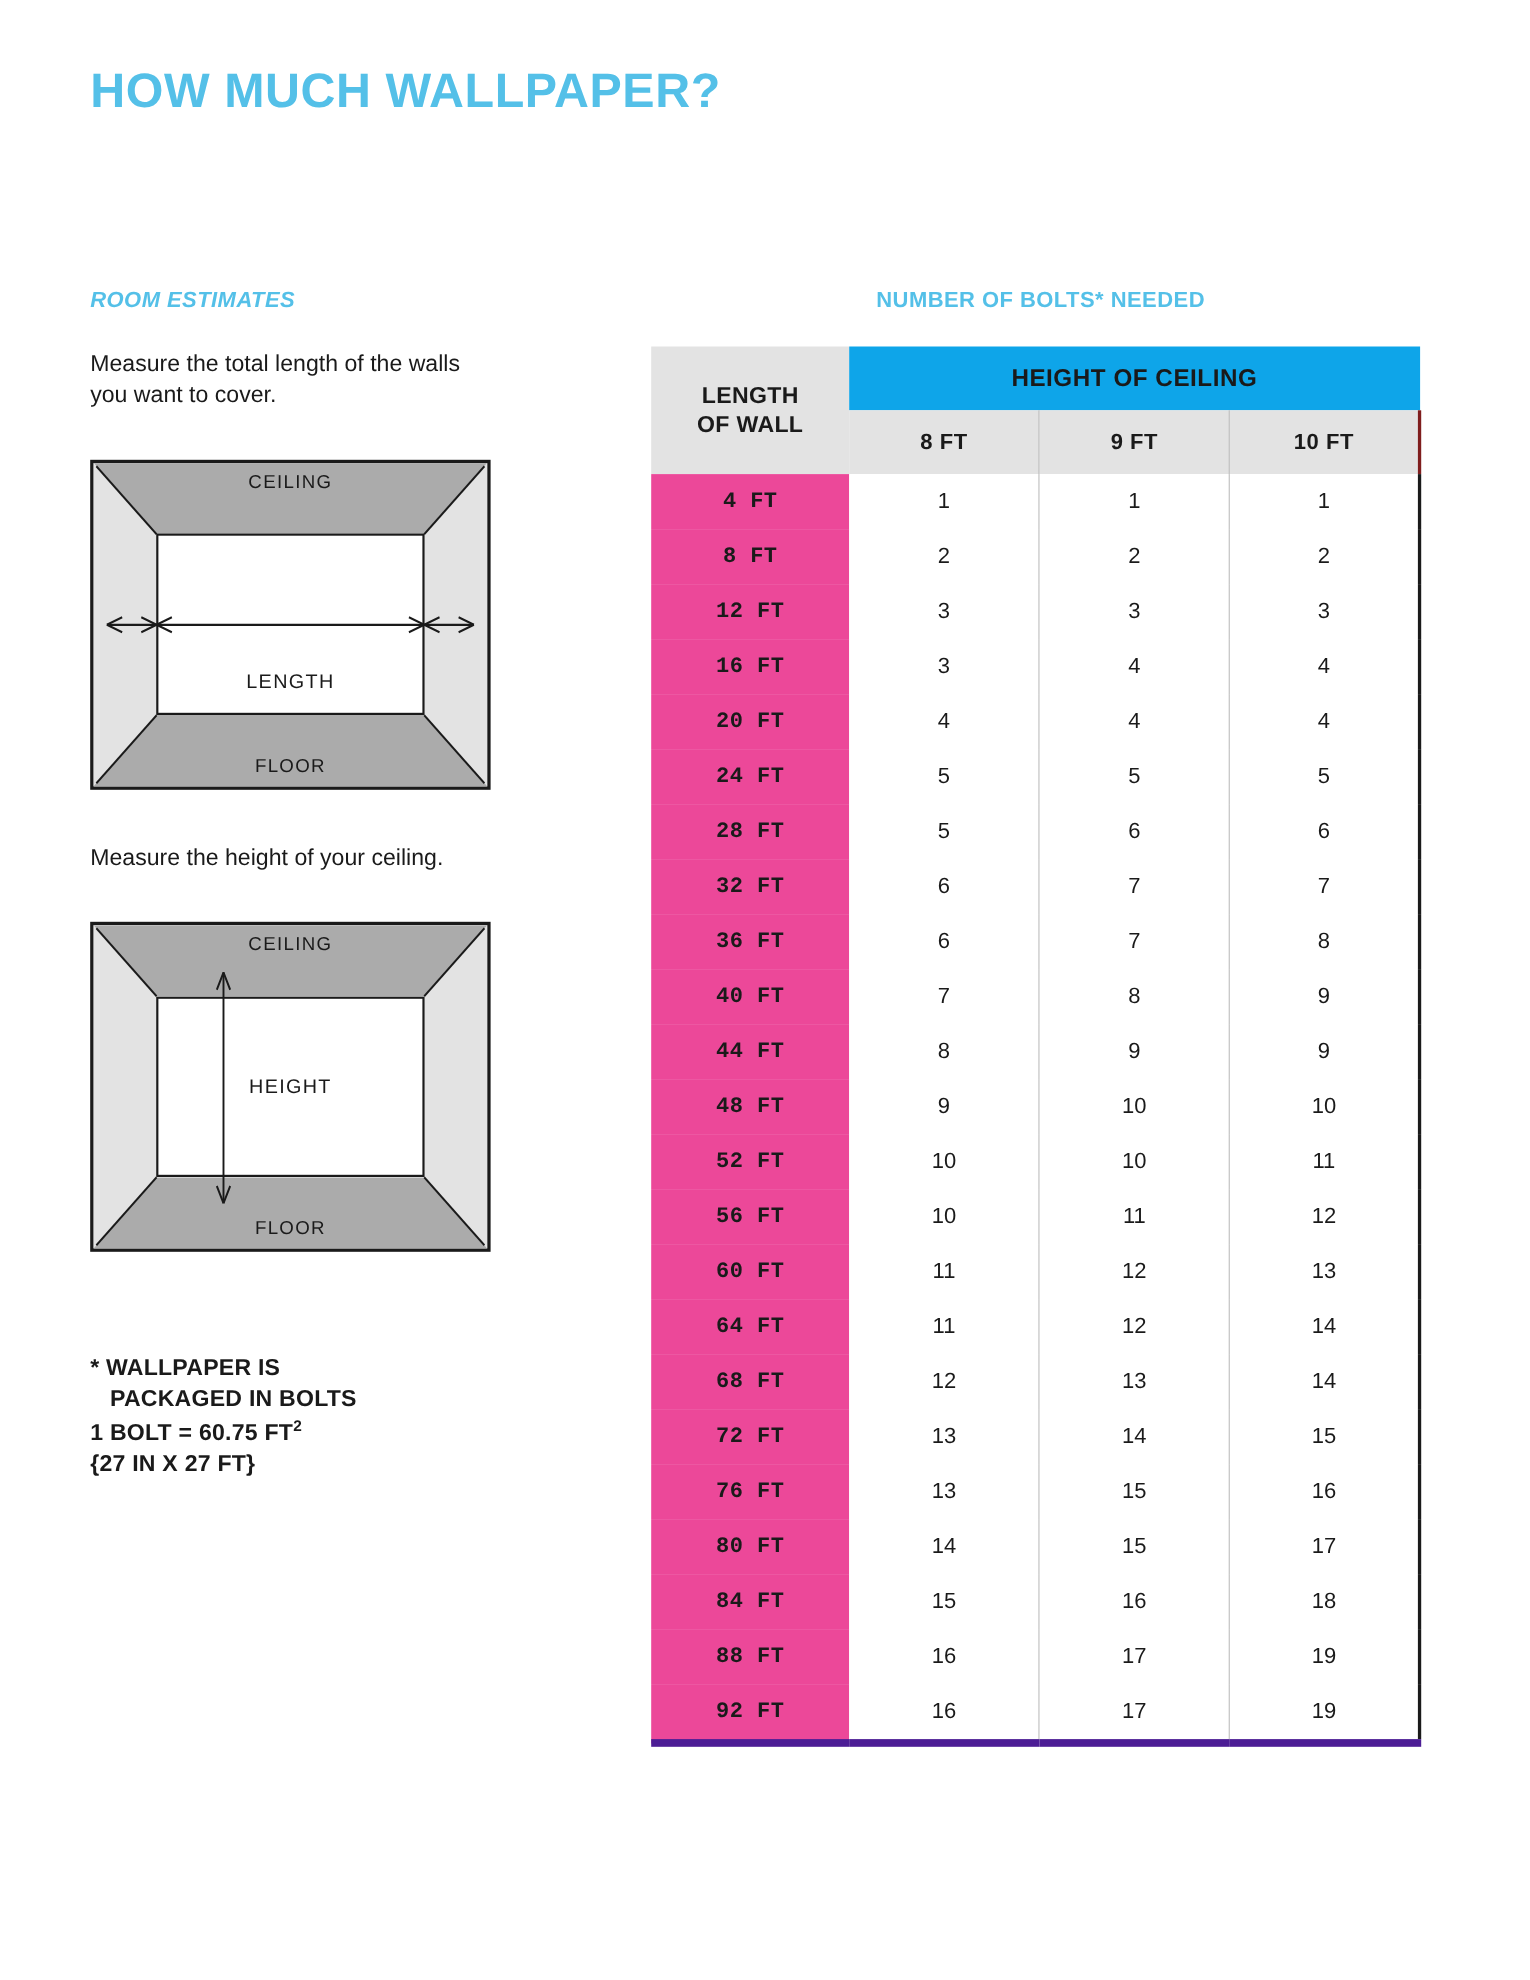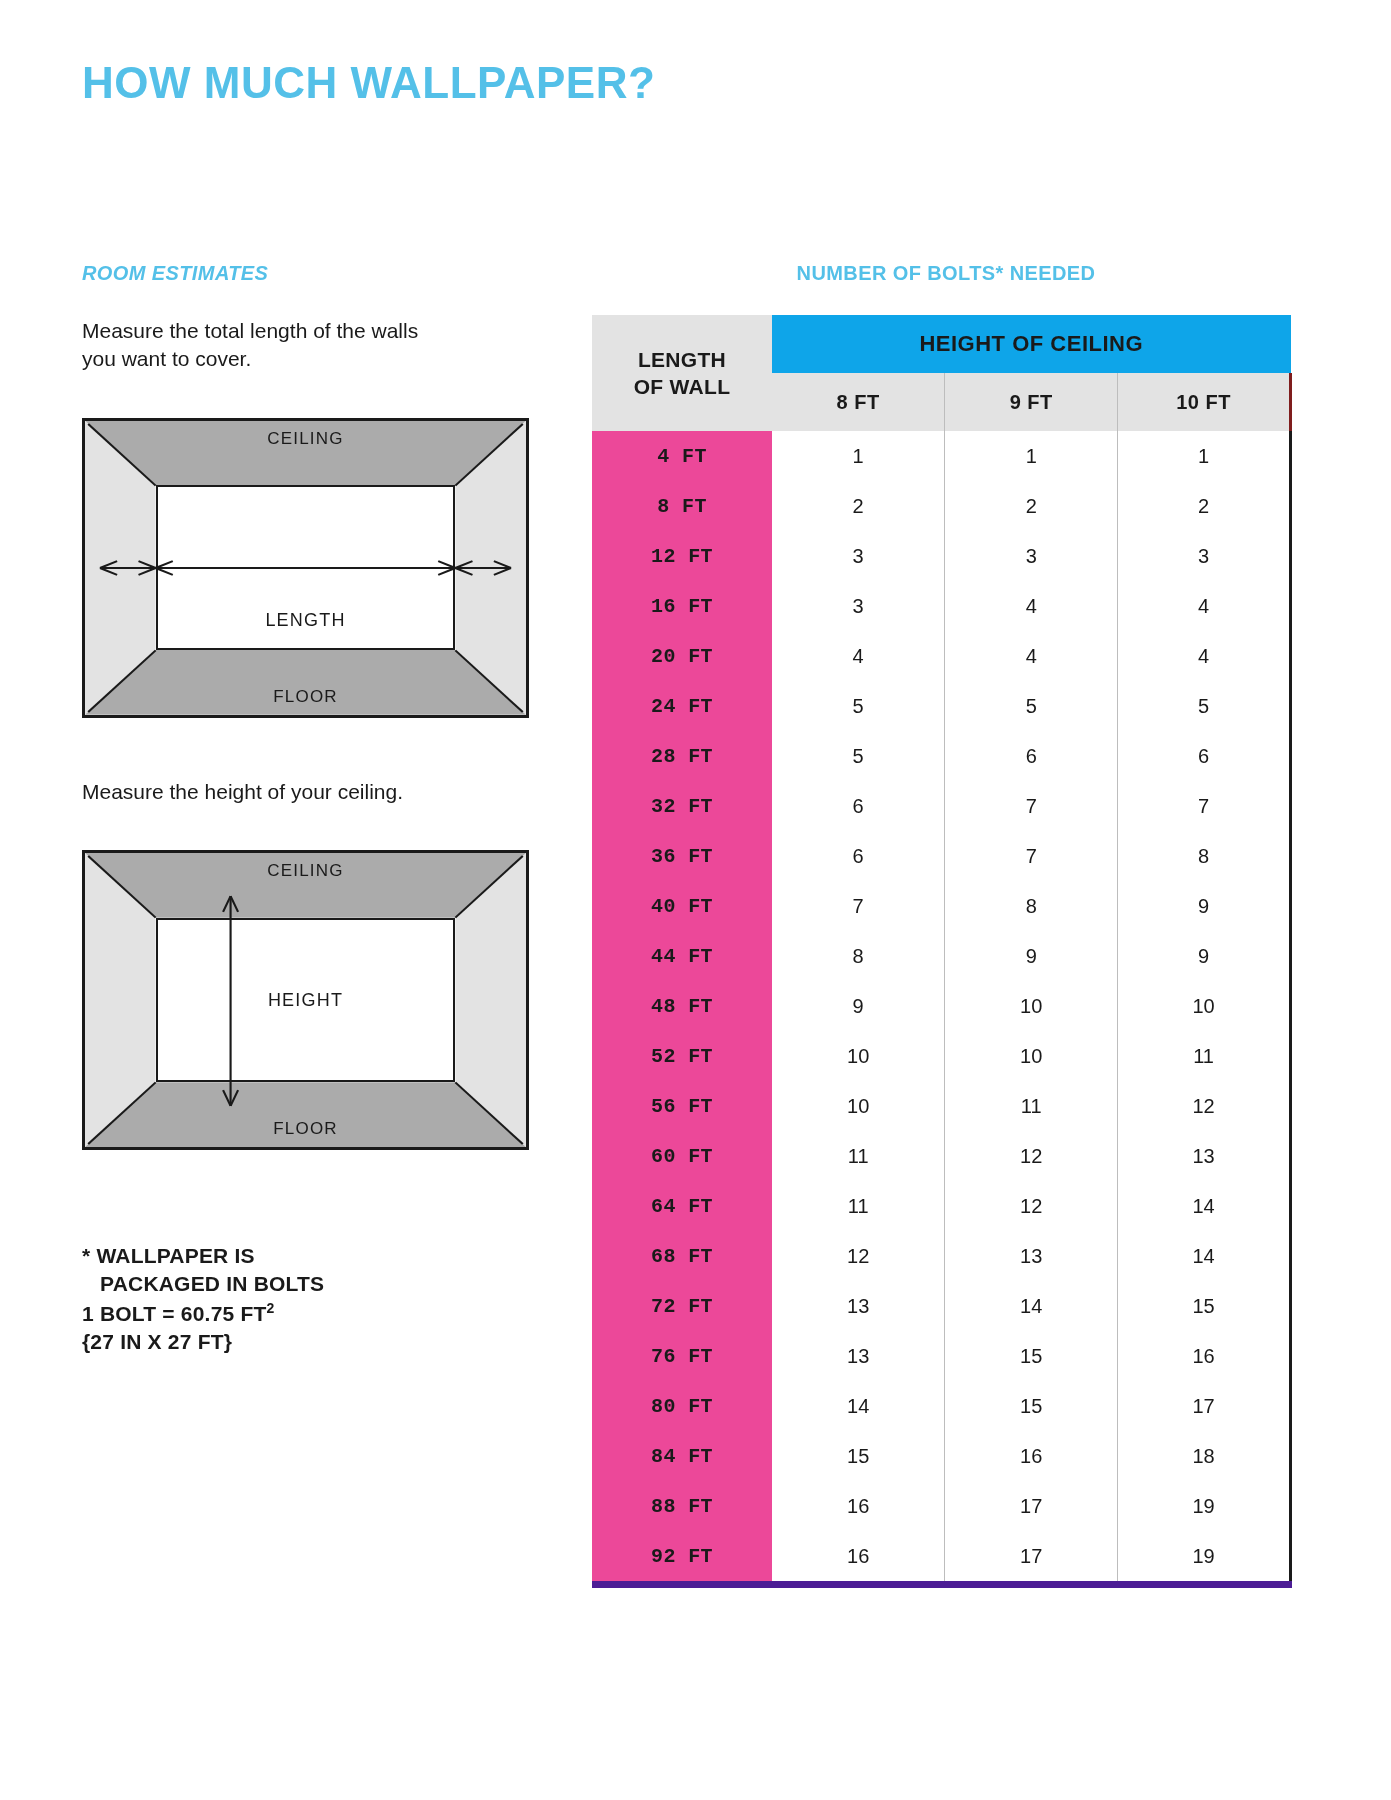--- a/index.html
+++ b/index.html
@@ -47,21 +47,21 @@
     font-style: italic;
   }
   .para {
     font-size: 21px;
     line-height: 1.35;
     color: #1a1a1a;
     margin: 0;
   }
   
   .diagram {
-    width: 447px;
+    width: 364px;
     height: 300px;
     position: relative;
     border: 3px solid #1a1a1a;
     box-sizing: border-box;
     background: #ffffff;
     overflow: hidden;
   }
   
   .poly-top {
     position: absolute; left:0; top:0; width:100%; height:100%;
@@ -229,21 +229,21 @@
           <path d="M398,150 L382,143 M398,150 L382,157"></path>
           <path d="M66,150 L82,143 M66,150 L82,157 M66,150 L50,143 M66,150 L50,157"></path>
           <path d="M346,150 L330,143 M346,150 L330,157 M346,150 L362,143 M346,150 L362,157"></path>
         </g>
       </svg>
       <div class="diag-label lbl-ceiling">CEILING</div>
       <div class="diag-label lbl-floor">FLOOR</div>
       <div class="diag-label lbl-center" style="top:auto;bottom:74px;">LENGTH</div>
     </div>
 
-    <div class="para" style="margin-top:60px;width:340px;">Measure the height of your ceiling.</div>
+    <div class="para" style="margin-top:48px;width:340px;">Measure the height of your ceiling.</div>
 
     <div class="diagram" style="margin-top:44px;">
       <div class="poly-left"></div>
       <div class="poly-right"></div>
       <div class="poly-top"></div>
       <div class="poly-bottom"></div>
       <div class="poly-center"></div>
       <svg class="diag-lines" viewBox="0 0 412 300" preserveAspectRatio="none">
         <g stroke="#1a1a1a" stroke-width="2" fill="none">
           <line x1="3" y1="3" x2="66" y2="66"></line>

